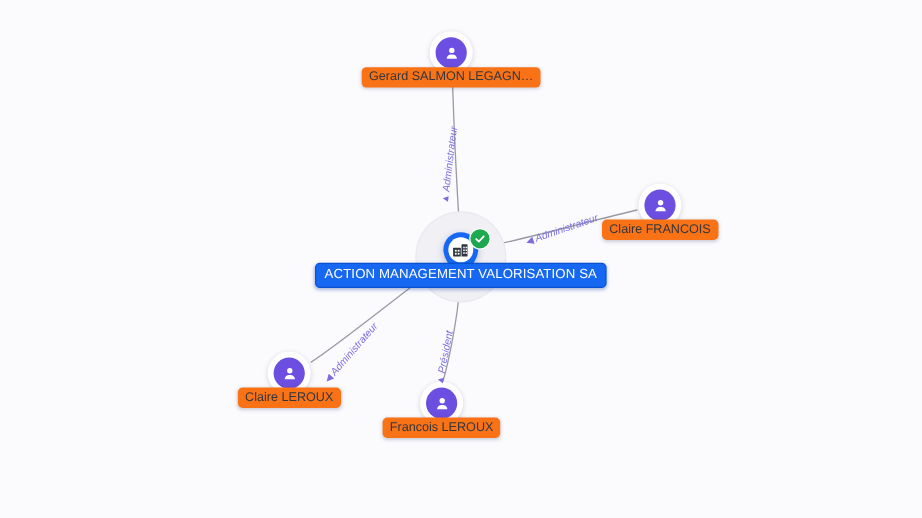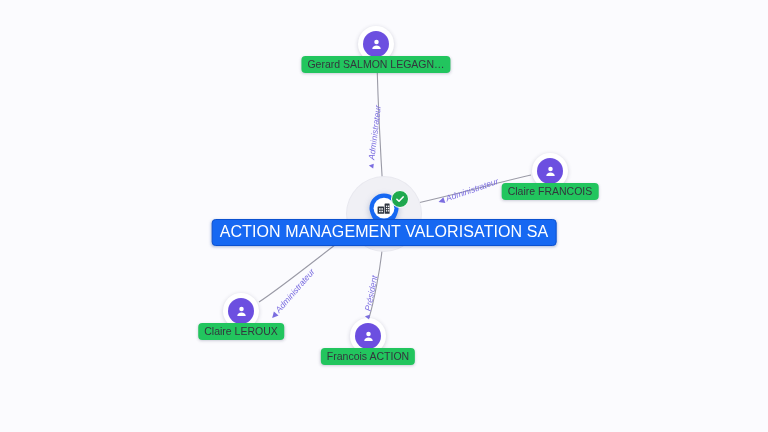--- a/index.html
+++ b/index.html
@@ -29,21 +29,21 @@
     width:26px;height:26px;border-radius:50%;
     background:#6c4fe0;
     display:flex;align-items:center;justify-content:center;
   }
   .person-disc svg{display:block;}
 
   
   .p-label{
     position:absolute;left:50%;top:30px;
     transform:translateX(-50%);
-    background:#22c55e;
+    background:#f97316;
     border-radius:4px;
     padding:2px 6px 3px 6px;
     font-size:10.5px;
     color:#33363d;
     white-space:nowrap;
     box-shadow:0 1px 3px rgba(40,40,80,.22);
     z-index:4;
   }
 
   
@@ -73,21 +73,21 @@
 
   
   .co-label{
     position:absolute;
     left:50%;top:28px;
     transform:translateX(-50%);
     background:#1668f2;
     border:1px solid #0b51d0;
     border-radius:4px;
     color:#ffffff;
-    font-size:16px;
+    font-size:11px;
     letter-spacing:.1px;
     padding:3px 7px 4px 7px;
     white-space:nowrap;
     box-shadow:0 1px 3px rgba(20,60,150,.35);
     z-index:7;
   }
 
   
   .e-label{
     position:absolute;
@@ -174,21 +174,21 @@
 
   <div class="node" style="left:368px;top:336px;">
     <div class="person-ring">
       <div class="person-disc">
         <svg width="15" height="15" viewBox="0 0 24 24" fill="#ffffff">
           <circle cx="12" cy="8" r="3.6"></circle>
           <path d="M5.2 19.2c0-3.6 3.1-5.6 6.8-5.6s6.8 2 6.8 5.6z"></path>
         </svg>
       </div>
     </div>
-    <div class="p-label">Francois ACTION</div>
+    <div class="p-label">Francois LEROUX</div>
   </div>
 
   <div class="co-wrap" style="left:384px;top:214px;">
     <div class="co-halo"></div>
 
     <div class="pin">
       <svg width="46" height="46" viewBox="0 0 46 46" xmlns="http://www.w3.org/2000/svg">
         <path d="M23 2.5c-8.0 0-14.5 6.4-14.5 14.4 0 9.9 12.3 22.6 13.6 23.9a1.3 1.3 0 0 0 1.8 0c1.3-1.3 13.6-14.0 13.6-23.9C37.5 8.9 31.0 2.5 23 2.5z" fill="#1668f2"></path>
         <circle cx="23" cy="17.2" r="10.4" fill="#ffffff"></circle>
 

